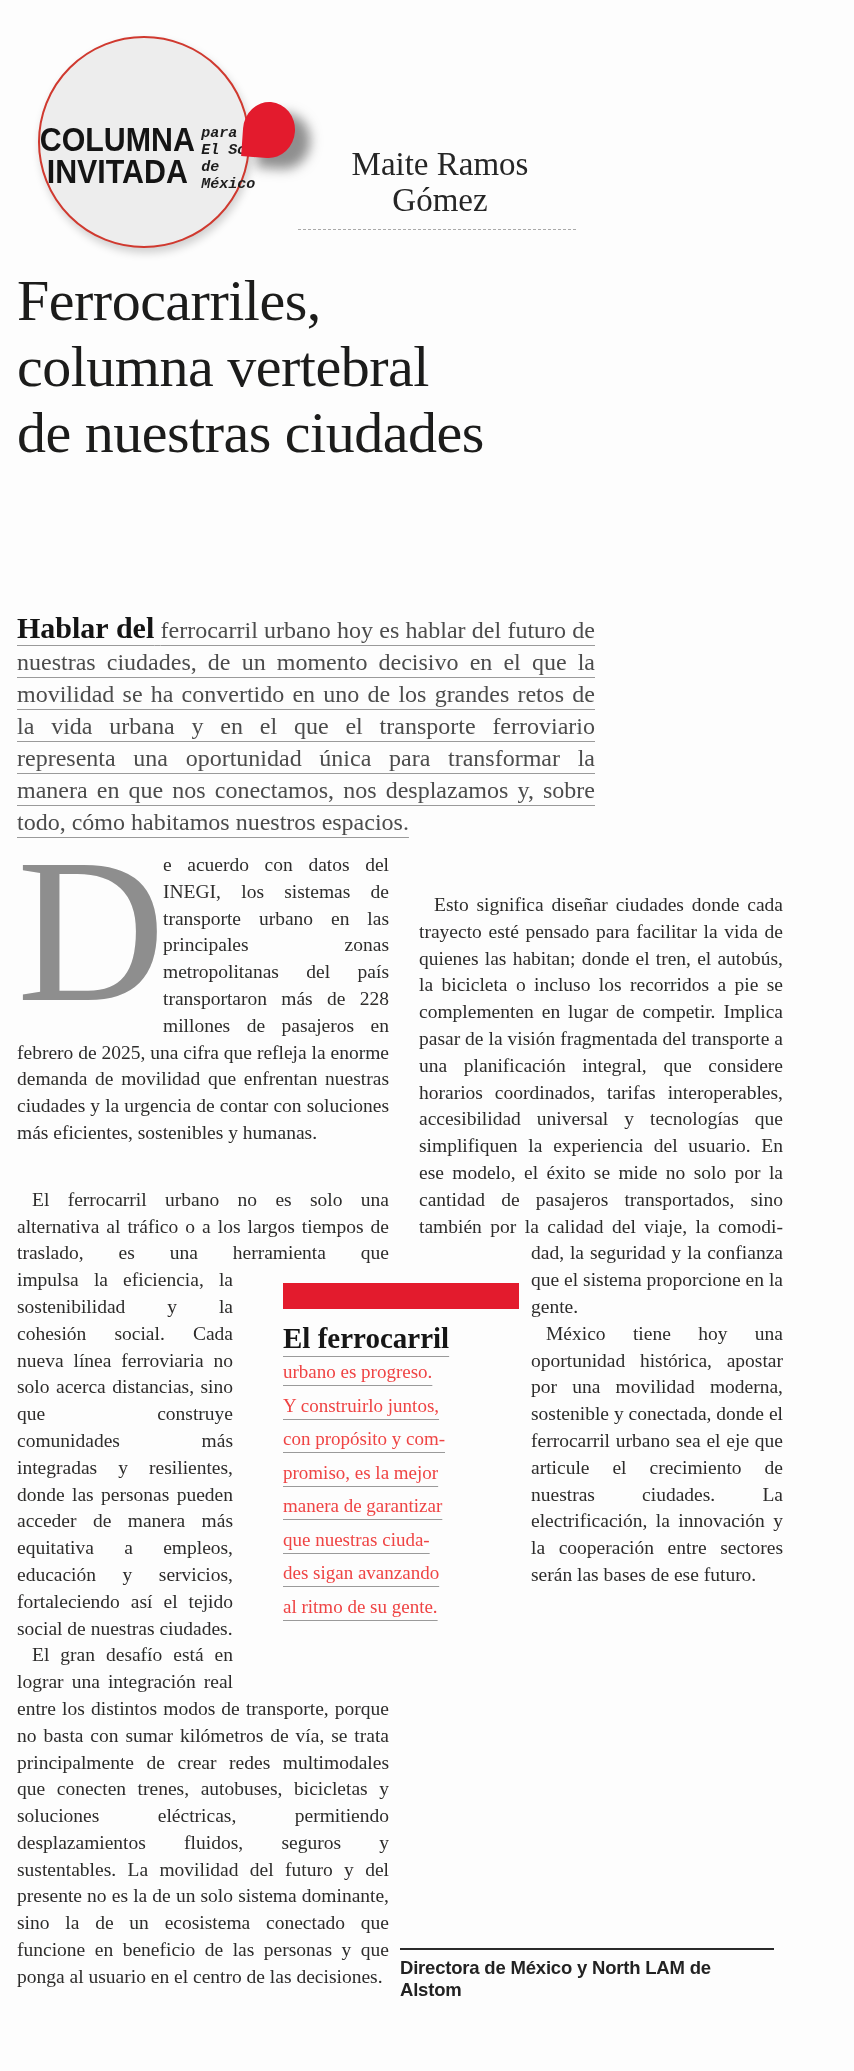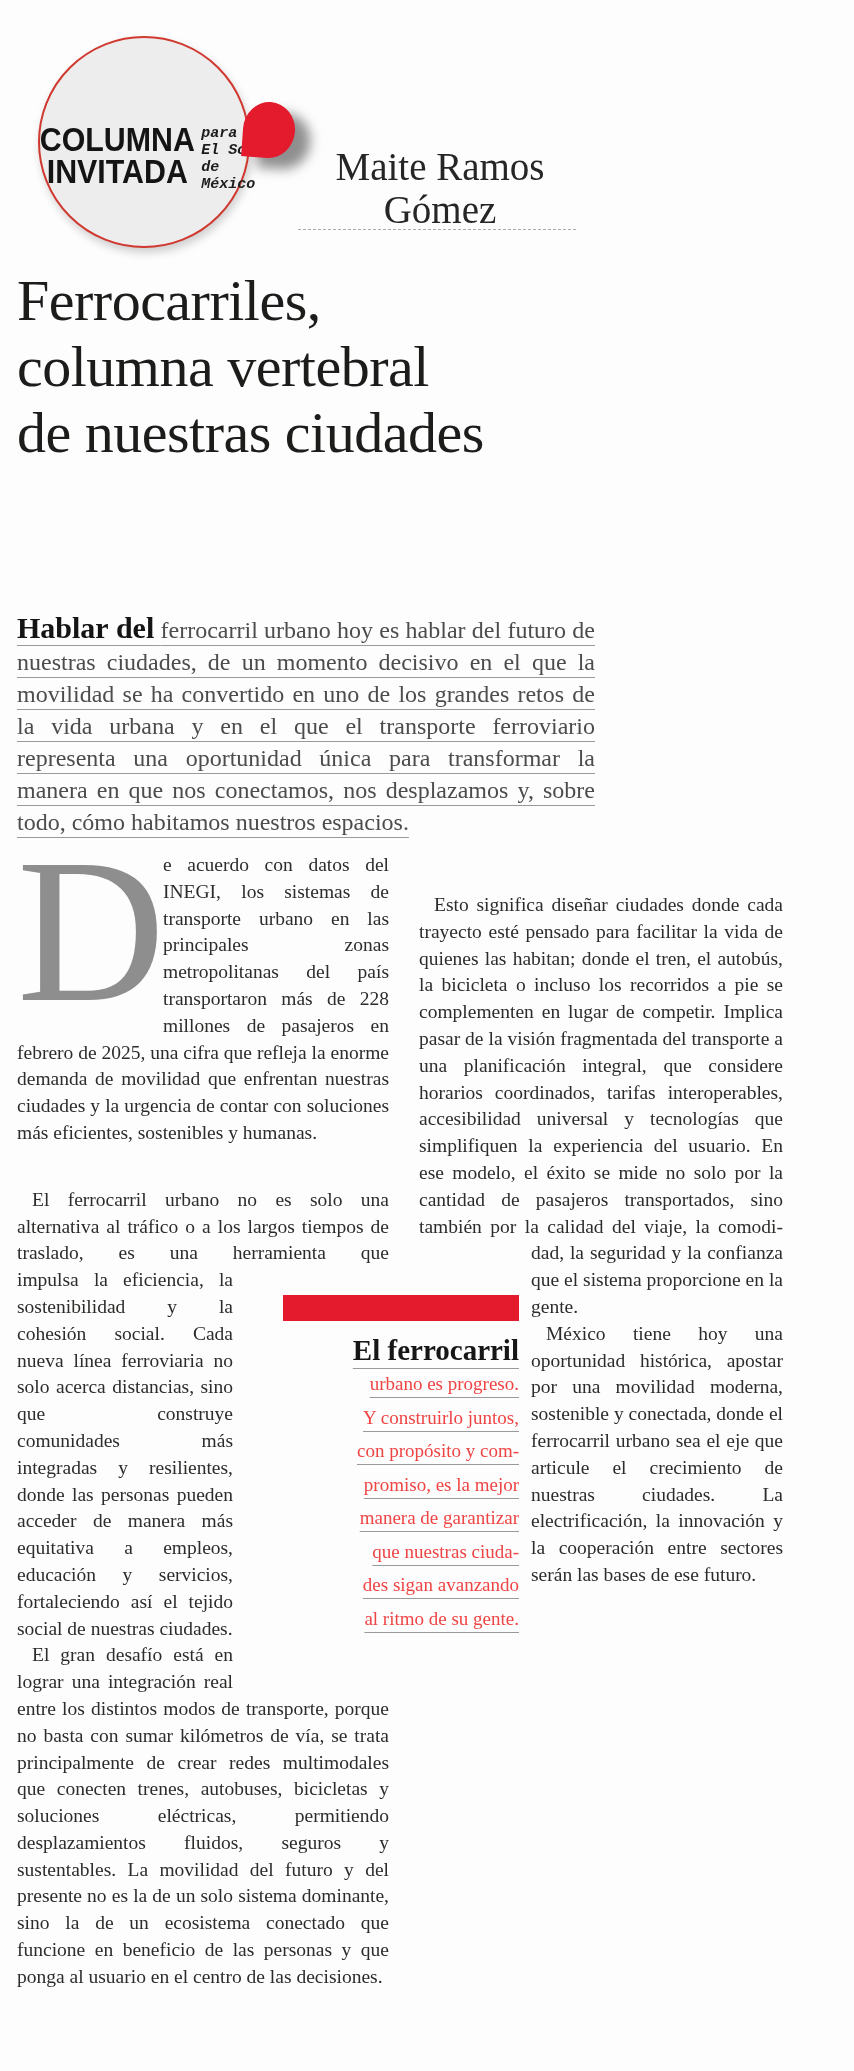--- a/index.html
+++ b/index.html
@@ -24,21 +24,21 @@
                font-size:33px;line-height:0.97;color:#141414;white-space:pre-line;text-align:center;
                transform:scaleX(0.92);letter-spacing:0px;}
   .badge-tagline{margin-top:6px;font-family:Liberation Mono, monospace;font-weight:bold;font-style:italic;
                  font-size:15px;color:#1d1d1d;}
   .badge-pin{position:absolute;left:203px;top:64px;width:52px;height:56px;
              background:var(--accent-red);border-radius:52% 52% 52% 0;
              transform:rotate(4deg);box-shadow:16px 10px 12px rgba(85,85,85,0.65);z-index:3;}
 
   
   .author{position:absolute;left:295px;top:146px;width:290px;text-align:center;
-          font-size:39px;line-height:1.1;color:#262626;white-space:pre-line;}
+          font-size:33px;line-height:1.1;color:#262626;white-space:pre-line;}
   .author-rule{position:absolute;left:298px;top:229px;width:278px;border-top:1px dashed #a9a9a9;}
 
   
   .headline{position:absolute;left:17px;top:268px;width:620px;font-weight:normal;
             font-size:58px;line-height:66px;color:#1c1c1b;white-space:pre-line;letter-spacing:-0.5px;}
 
   
   .lead{position:absolute;left:17px;top:612px;width:578px;text-align:justify;
         font-size:24px;line-height:32px;color:#4c4c4c;
         text-decoration:underline;text-decoration-color:var(--underline-gray);
@@ -53,21 +53,21 @@
   .para{font-size:19.5px;line-height:26.8px;text-align:justify;color:#2d2c2b;hyphens:auto;}
   .para.indent{text-indent:15px;}
   .seg{display:block;text-indent:0;}
   .seg.jl{text-align-last:justify;text-indent:inherit;margin-top:40px;}
   .dropcap{float:left;width:140px;height:158px;margin:4px 6px 0 0;
            font-size:205px;line-height:150px;color:var(--drop-cap);}
   .spacer-left{float:right;width:156px;height:405px;}
   .spacer-right{float:left;width:112px;height:398px;}
 
   
-  .pullquote{position:absolute;left:283px;top:1283px;width:236px;text-align:right;margin-top:12px;}
+  .pullquote{position:absolute;left:283px;top:1283px;width:236px;text-align:left;}
   .pq-bar{width:236px;height:26px;background:var(--accent-red);}
   .pq-leadin{margin-top:12px;font-weight:bold;font-size:29px;line-height:34px;color:#161616;
              text-decoration:underline;text-decoration-color:var(--underline-gray);
              text-decoration-thickness:1px;text-underline-offset:8px;}
   .pq-text{font-size:19px;line-height:33.5px;color:#ef4444;white-space:pre-line;
            text-decoration:underline;text-decoration-color:var(--underline-gray);
            text-decoration-thickness:1px;text-underline-offset:7px;}
 
   
   .footer{position:absolute;left:400px;top:1948px;width:374px;}
@@ -134,14 +134,18 @@
     <div class="pq-text">urbano es progreso.
 Y construirlo juntos,
 con propósito y com-
 promiso, es la mejor
 manera de garantizar
 que nuestras ciuda-
 des sigan avanzando
 al ritmo de su gente.</div>
   </aside>
 
+  <div class="footer">
+    <div class="footer-rule"></div>
+    <div class="footer-byline">Directora de México y North LAM de Alstom</div>
+  </div>
 
 </div>
 
 </body></html>

